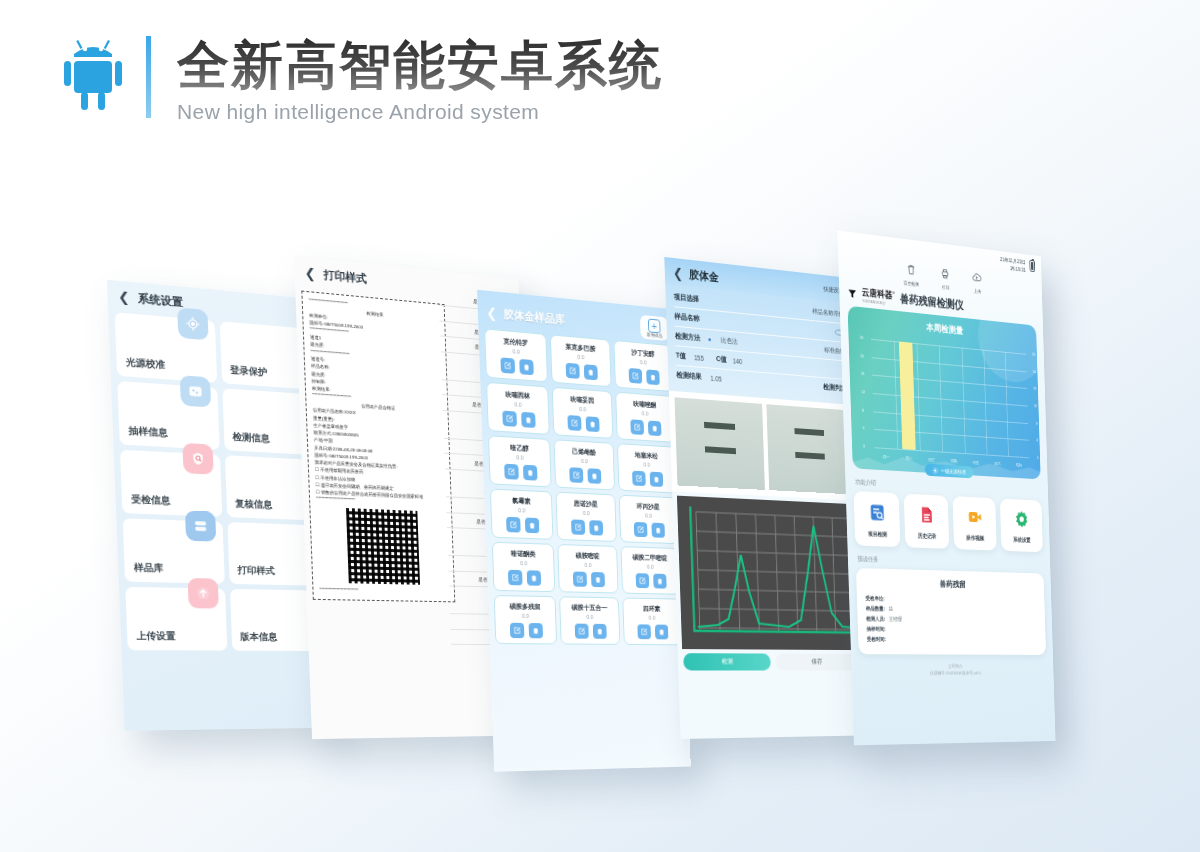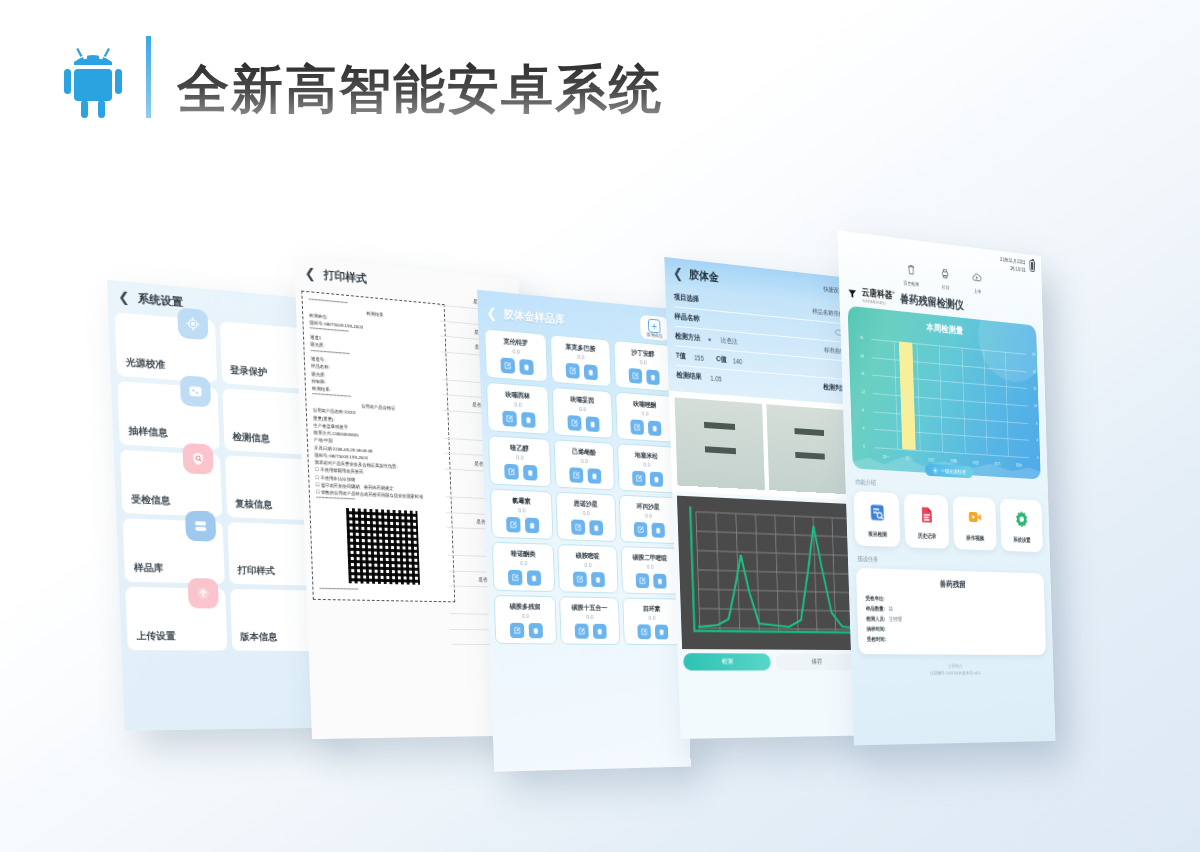--- a/index.html
+++ b/index.html
@@ -7,21 +7,21 @@
     width: 1200px; height: 852px;
     font-family: "Liberation Sans", "DejaVu Sans", sans-serif;
     overflow: hidden;
   }
   body {
     background: linear-gradient(145deg, #ffffff 0%, #ffffff 35%, #f2f7fb 58%, #e4eef7 78%, #dce8f3 100%);
     position: relative;
   }
 
   
-  .header { position: absolute; left: 62px; top: 36px; display: flex; align-items: flex-end; }
+  .header { position: absolute; left: 62px; top: 36px; display: flex; align-items: flex-start; }
   .android-logo { width: 62px; height: 74px; position: relative; margin-right: 22px; }
   .divider-bar { width: 5px; height: 82px; background: linear-gradient(180deg,#3aa7e8,#8fcdee); margin-right: 26px; }
   .title-block { display: flex; flex-direction: column; }
   .main-title {
     font-family: "DejaVu Sans", "Liberation Sans", sans-serif;
     font-size: 52px; font-weight: bold; letter-spacing: 2px;
     background: linear-gradient(180deg,#2b2b2b 0%, #4d4d4d 55%, #8d8d8d 100%);
     -webkit-background-clip: text; background-clip: text; color: #3a3a3a;
     -webkit-text-fill-color: transparent; line-height: 1.12;
   }
@@ -188,20 +188,21 @@
         <rect x="19" y="56" width="7" height="18" rx="3.5"></rect>
         <rect x="36" y="56" width="7" height="18" rx="3.5"></rect>
         <rect x="16" y="4" width="2.2" height="9" transform="rotate(-28 17 8)"></rect>
         <rect x="44" y="4" width="2.2" height="9" transform="rotate(28 45 8)"></rect>
       </g>
     </svg>
   </div>
   <div class="divider-bar"></div>
   <div class="title-block">
     <div class="main-title">全新高智能安卓系统</div>
+    <div class="sub-title">New high intelligence Android system</div>
   </div>
 </div>
 
 <div class="stage">
 
   <div class="screen tilt" id="s1">
     <div class="screen-inner">
       <div class="titlebar">
         <span class="chev">❮</span>
         <span>系统设置</span>

